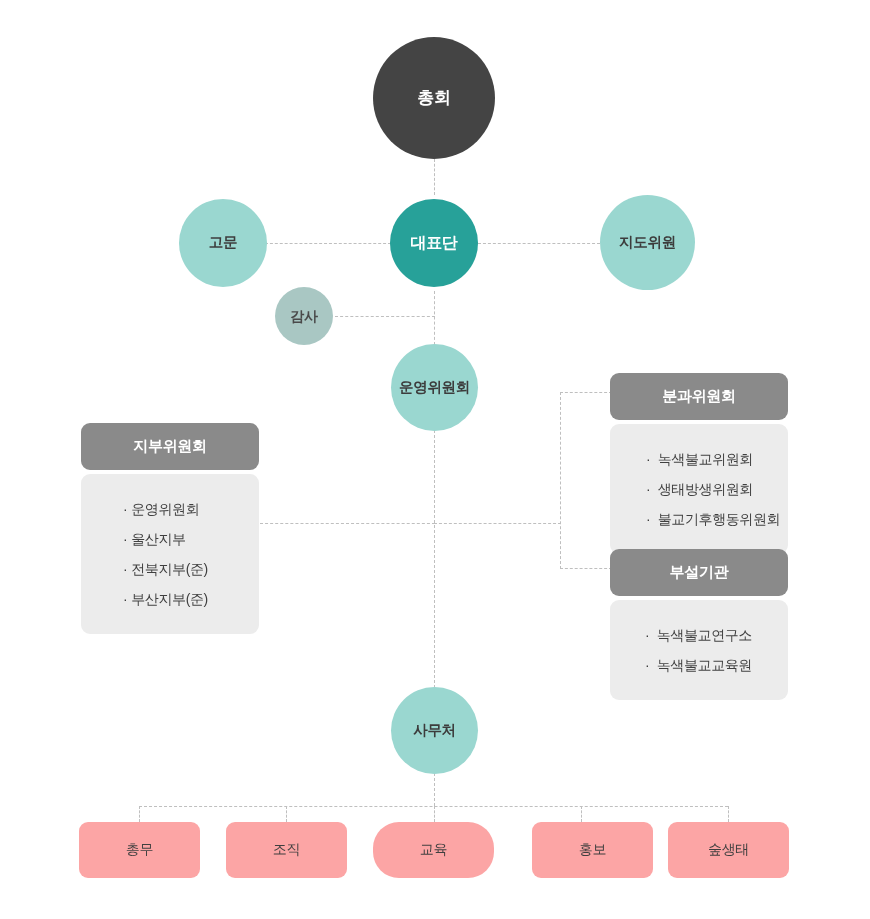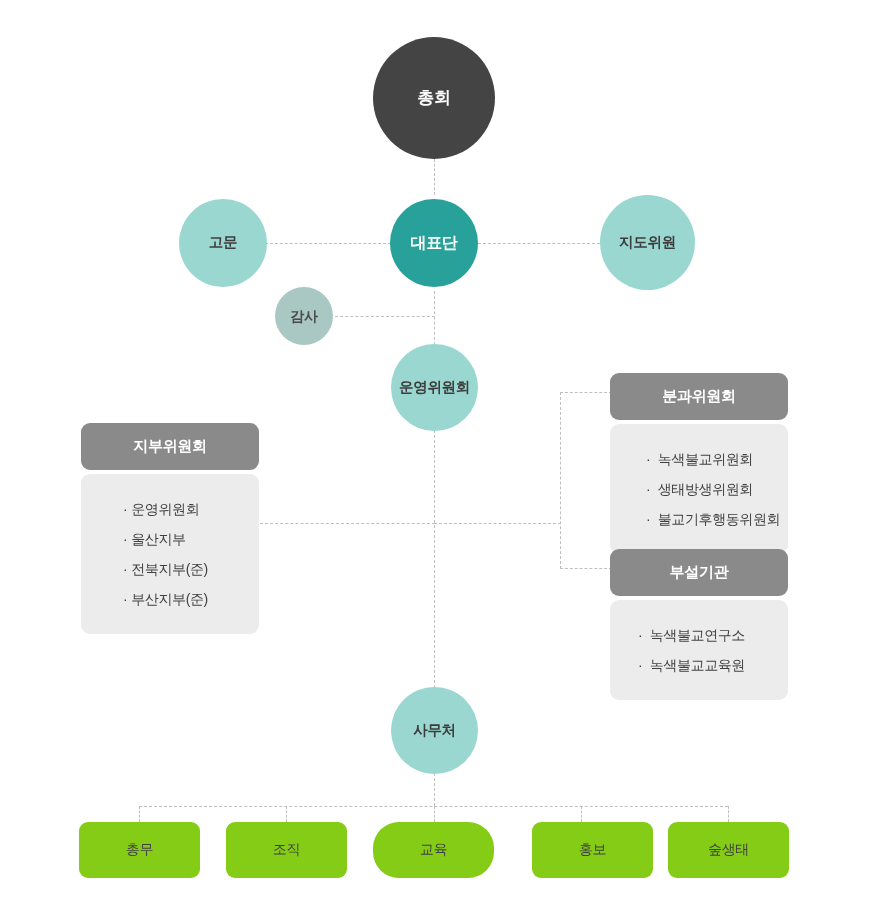--- a/index.html
+++ b/index.html
@@ -96,21 +96,21 @@
   .panel-body li:last-child {
     margin-bottom: 0;
   }
   .bullet {
     color: #3f3f3f;
     margin-right: 4px;
   }
 
   .leaf-box {
     position: absolute;
-    background: #84cc16;
+    background: #fca5a5;
     border-radius: 9px;
     display: flex;
     align-items: center;
     justify-content: center;
     font-size: 14px;
     color: #3f3f3f;
     letter-spacing: -0.3px;
     box-sizing: border-box;
     z-index: 3;
   }
@@ -197,21 +197,21 @@
       <ul>
         <li><span class="bullet">·</span> <span>녹색불교위원회</span></li>
         <li><span class="bullet">·</span> <span>생태방생위원회</span></li>
         <li><span class="bullet">·</span> <span>불교기후행동위원회</span></li>
       </ul>
     </div>
   </div>
 
   <div class="panel" style="left:610px; top:549px; width:178px;">
     <div class="panel-header">부설기관</div>
-    <div class="panel-body" style="padding-left:16px;">
+    <div class="panel-body" style="padding-left:23px;">
       <ul>
         <li><span class="bullet">·</span> <span>녹색불교연구소</span></li>
         <li><span class="bullet">·</span> <span>녹색불교교육원</span></li>
       </ul>
     </div>
   </div>
 
   <div class="leaf-box" style="left:79px; top:822px; width:121px; height:56px;">총무</div>
   <div class="leaf-box" style="left:226px; top:822px; width:121px; height:56px;">조직</div>
   <div class="leaf-box" style="left:373px; top:822px; width:121px; height:56px;border-radius:26px;">교육</div>

